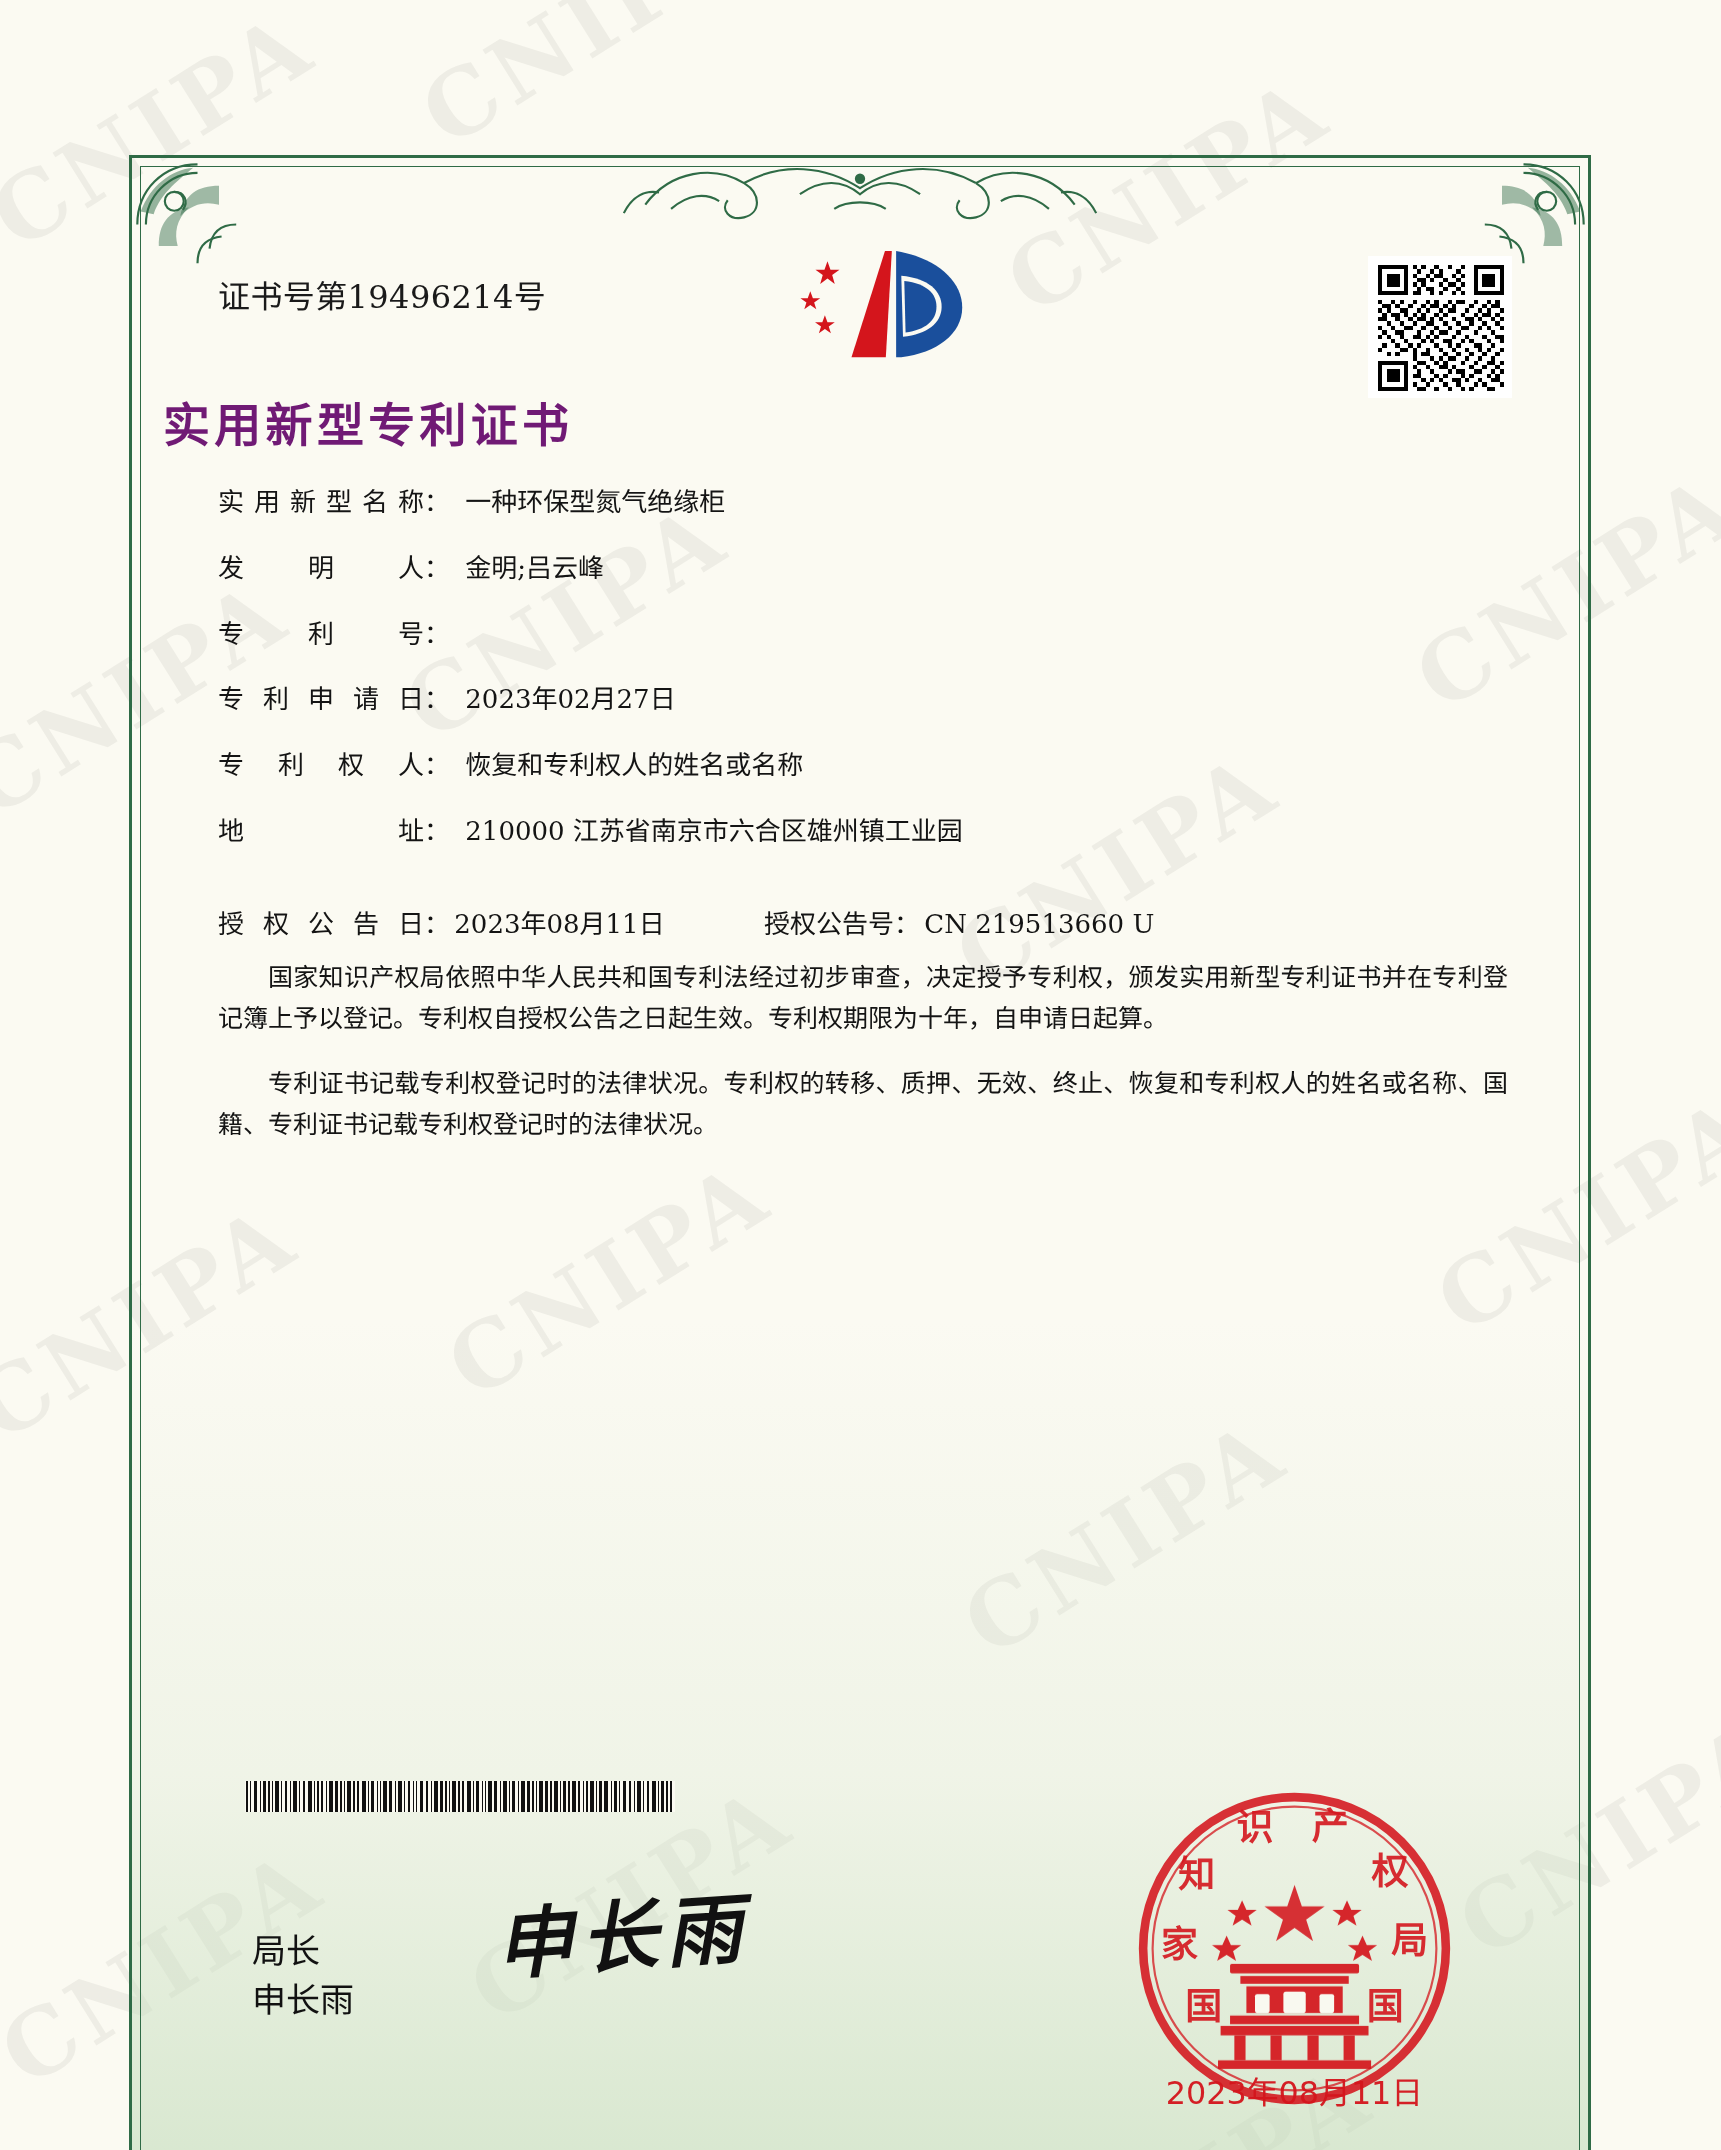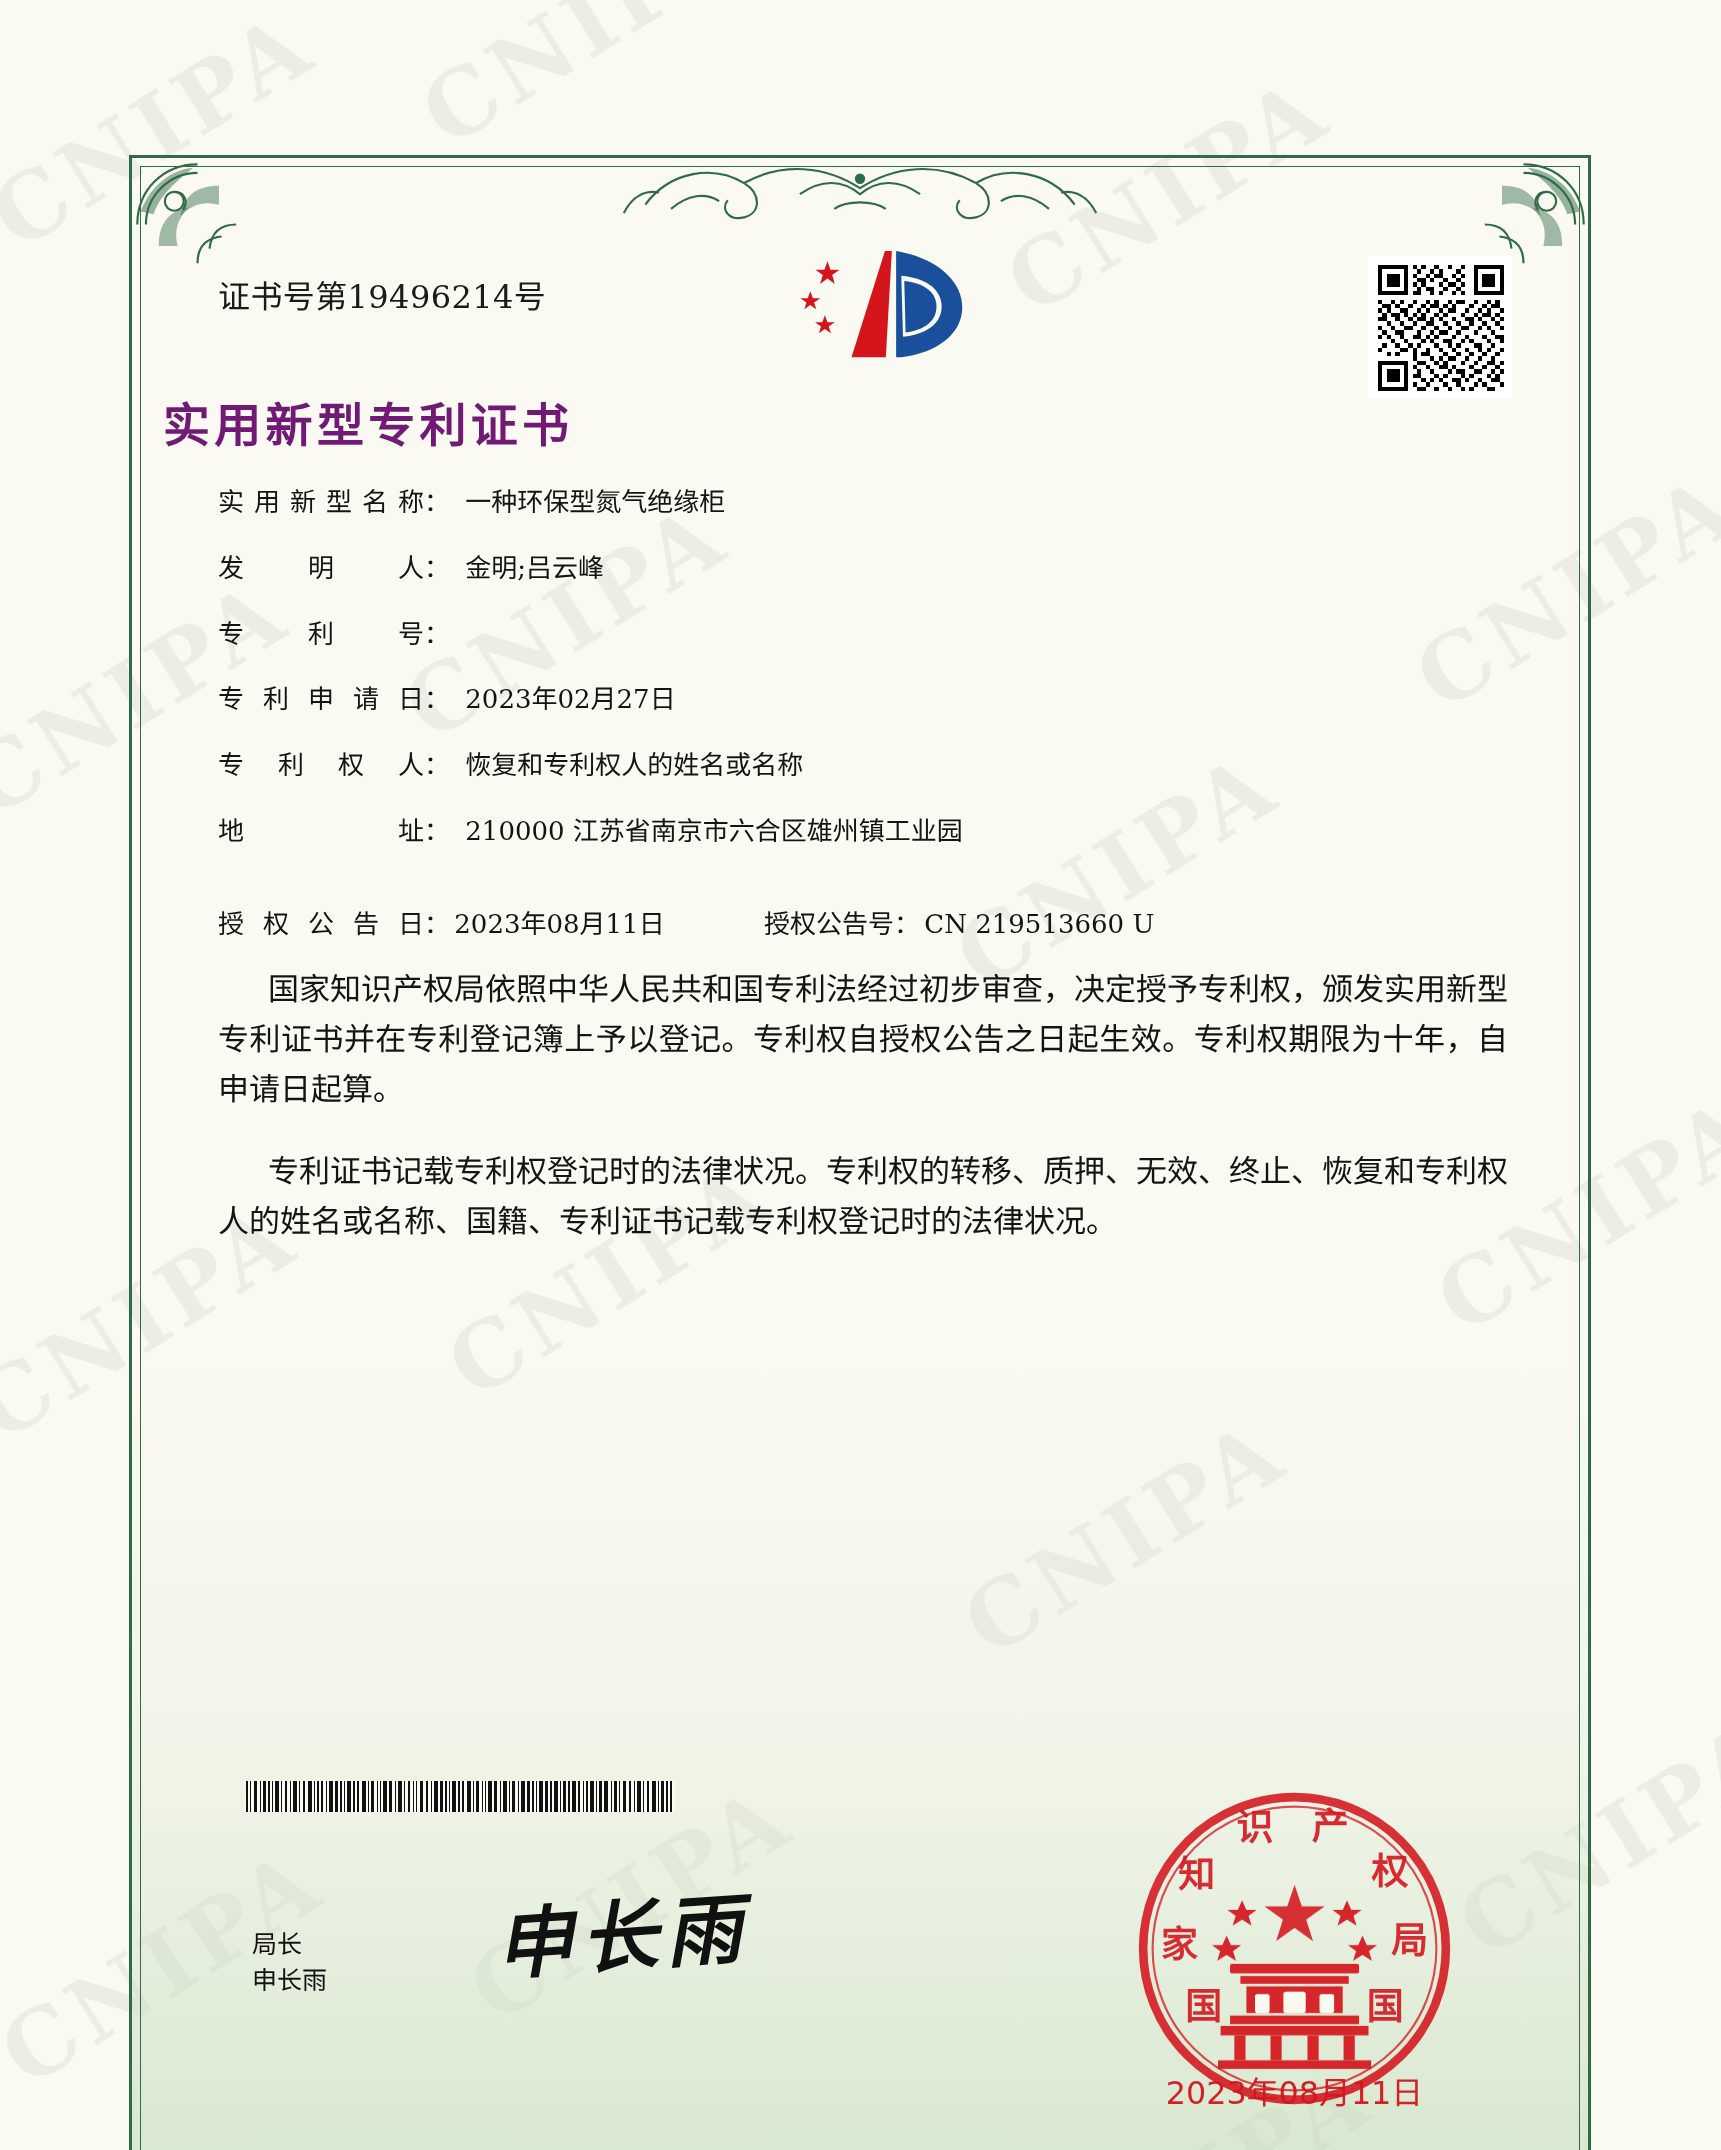--- a/index.html
+++ b/index.html
@@ -180,21 +180,21 @@
   }
   .pair-left { width: 546px; flex: 0 0 546px; display: flex; align-items: baseline; }
   .pair-right { display: flex; align-items: baseline; margin-top: 22px; }
   .pair-right .f-label2 { white-space: nowrap; }
 
   .paras {
     position: absolute;
     left: 55px;
     top: 748px;
     width: 1290px;
-    font-size: 31px;
+    font-size: 25px;
     line-height: 1.62;
     color: #141414;
     text-align: justify;
   }
   .para { text-indent: 50px; margin-bottom: 14.6px; }
 
   
   .barcode {
     position: absolute;
     left: 245px;
@@ -202,21 +202,21 @@
     width: 430px;
     height: 31px;
     z-index: 6;
   }
   
   .sig-block {
     position: absolute;
     left: 252px;
     top: 1927px;
     z-index: 6;
-    font-size: 25px;
+    font-size: 34px;
     line-height: 1.45;
     color: #111;
   }
   .sig-script {
     position: absolute;
     left: 495px;
     top: 1875px;
     z-index: 7;
     font-family: "DejaVu Serif", "Liberation Serif", serif;
     font-size: 77px;

